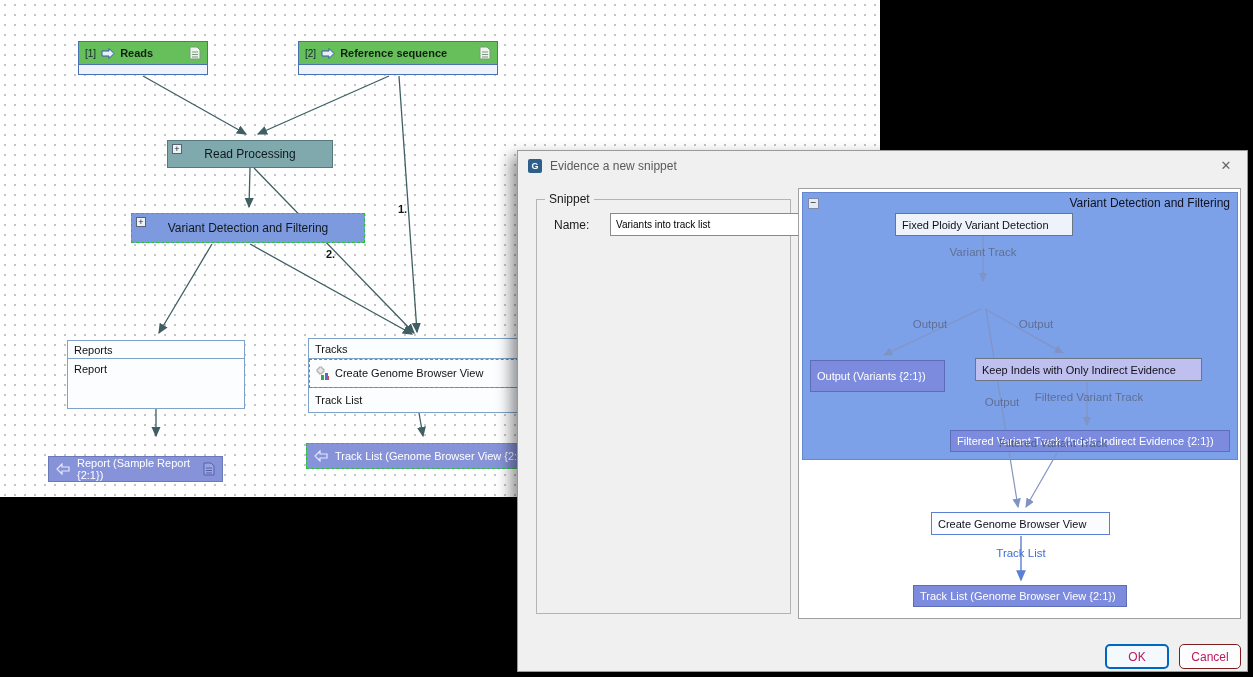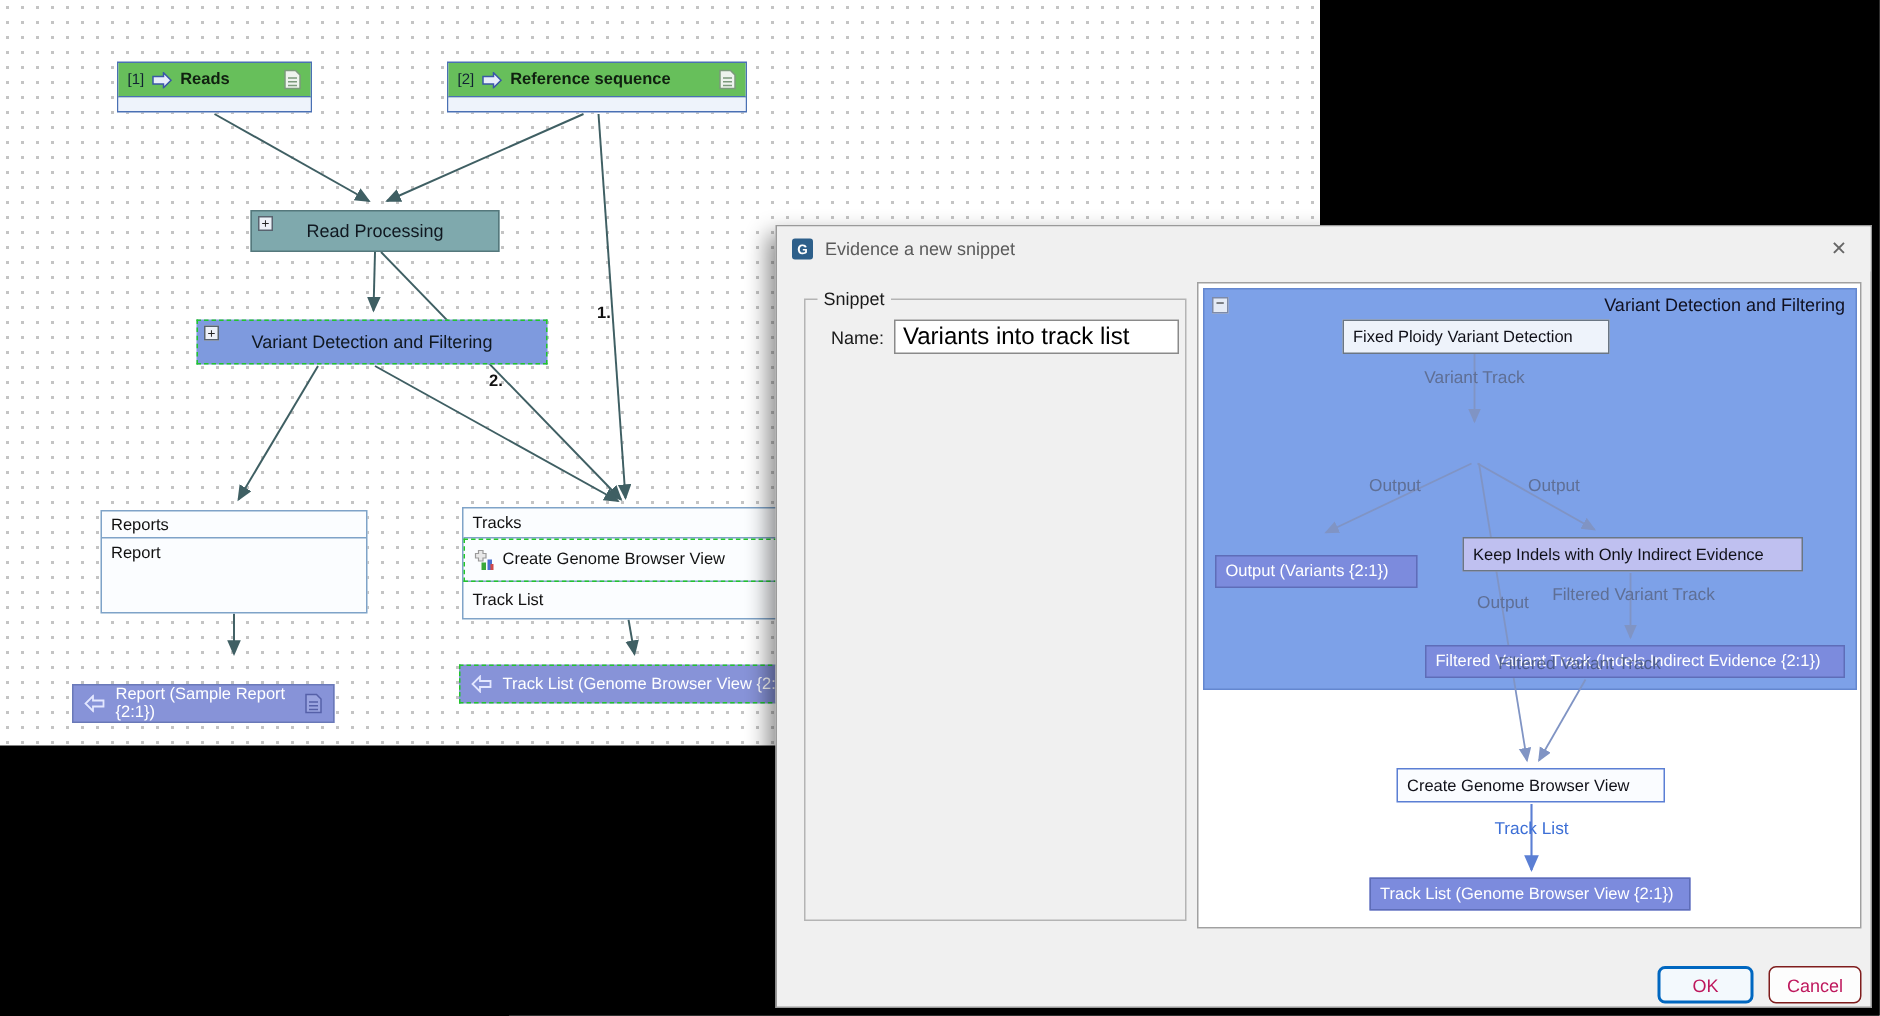--- a/index.html
+++ b/index.html
@@ -47,22 +47,22 @@
     color:#fff; font-size:9px; font-weight:bold; text-align:center; line-height:14px; }
   #dlg-title { margin-left:8px; font-size:12px; color:#5a5a5a; }
   #dlg-close { position:absolute; right:12px; top:6px; width:18px; height:18px; text-align:center;
     line-height:18px; font-size:13px; color:#666; cursor:pointer; }
 
   .groupbox { position:absolute; left:18px; top:48px; width:255px; height:415px;
     border:1px solid #b4b4b4; }
   .groupbox-label { position:absolute; left:8px; top:-8px; background:#f0f0f0; padding:0 4px;
     font-size:12px; color:#1a1a1a; }
   #name-label { position:absolute; left:36px; top:67px; font-size:12px; color:#1a1a1a; }
-  #name-field { position:absolute; left:78px; top:62px; width:190px; height:23px;
-    border:1px solid #8a8a8a; background:#fff; font-size:16px; padding:0 5px;
+  #name-field { position:absolute; left:92px; top:62px; width:190px; height:23px;
+    border:1px solid #8a8a8a; background:#fff; font-size:10px; padding:0 5px;
     font-family:"Liberation Sans","DejaVu Sans",sans-serif; }
 
   #preview { position:absolute; left:280px; top:37px; width:443px; height:431px; background:#fff;
     border:1px solid #a0a0a0; overflow:hidden; }
   #blue-box { position:absolute; left:3px; top:3px; width:436px; height:268px; background:#7da1e8;
     border:1px solid #6487cf; z-index:1; }
   #blue-box-title { position:absolute; right:7px; top:3px; font-size:12px; color:#101020; }
   #collapse-btn { position:absolute; left:5px; top:5px; width:11px; height:11px; background:#e4eaf5;
     border:1px solid #7d8aa8; font-size:10px; line-height:8px; text-align:center; color:#222; }
   #preview-edges { position:absolute; left:0; top:0; z-index:2; }
@@ -230,21 +230,21 @@
           <line x1="182" y1="120" x2="85" y2="166" marker-end="url(#ah-blue)"></line>
           <line x1="186" y1="120" x2="264" y2="164" marker-end="url(#ah-blue)"></line>
           <line x1="187" y1="120" x2="219" y2="318" marker-end="url(#ah-blue)"></line>
           <line x1="288" y1="193" x2="288" y2="236" marker-end="url(#ah-blue)"></line>
           <line x1="258" y1="264" x2="227" y2="318" marker-end="url(#ah-blue)"></line>
         </g>
         <line x1="222" y1="347" x2="222" y2="391" stroke="#5b7fd4" stroke-width="1.4" marker-end="url(#ah-bright)"></line>
       </svg>
 
       <div class="pnode light" style="left:96px;top:24px;width:178px;height:23px;">Fixed Ploidy Variant Detection</div>
-      <div class="pnode purple" style="left:11px;top:181px;width:135px;height:22px;">Output (Variants {2:1})</div>
+      <div class="pnode purple" style="left:11px;top:171px;width:135px;height:32px;">Output (Variants {2:1})</div>
       <div class="pnode lav" style="left:176px;top:169px;width:227px;height:23px;">Keep Indels with Only Indirect Evidence</div>
       <div class="pnode purple" style="left:151px;top:241px;width:280px;height:22px;">Filtered Variant Track (Indels Indirect Evidence {2:1})</div>
       <div class="pnode white" style="left:132px;top:323px;width:179px;height:23px;">Create Genome Browser View</div>
       <div class="pnode purple" style="left:114px;top:396px;width:214px;height:22px;">Track List (Genome Browser View {2:1})</div>
 
       <span class="plabel" style="left:184px;top:57px;">Variant Track</span>
       <span class="plabel" style="left:131px;top:129px;">Output</span>
       <span class="plabel" style="left:237px;top:129px;">Output</span>
       <span class="plabel" style="left:203px;top:207px;">Output</span>
       <span class="plabel" style="left:290px;top:202px;">Filtered Variant Track</span>

